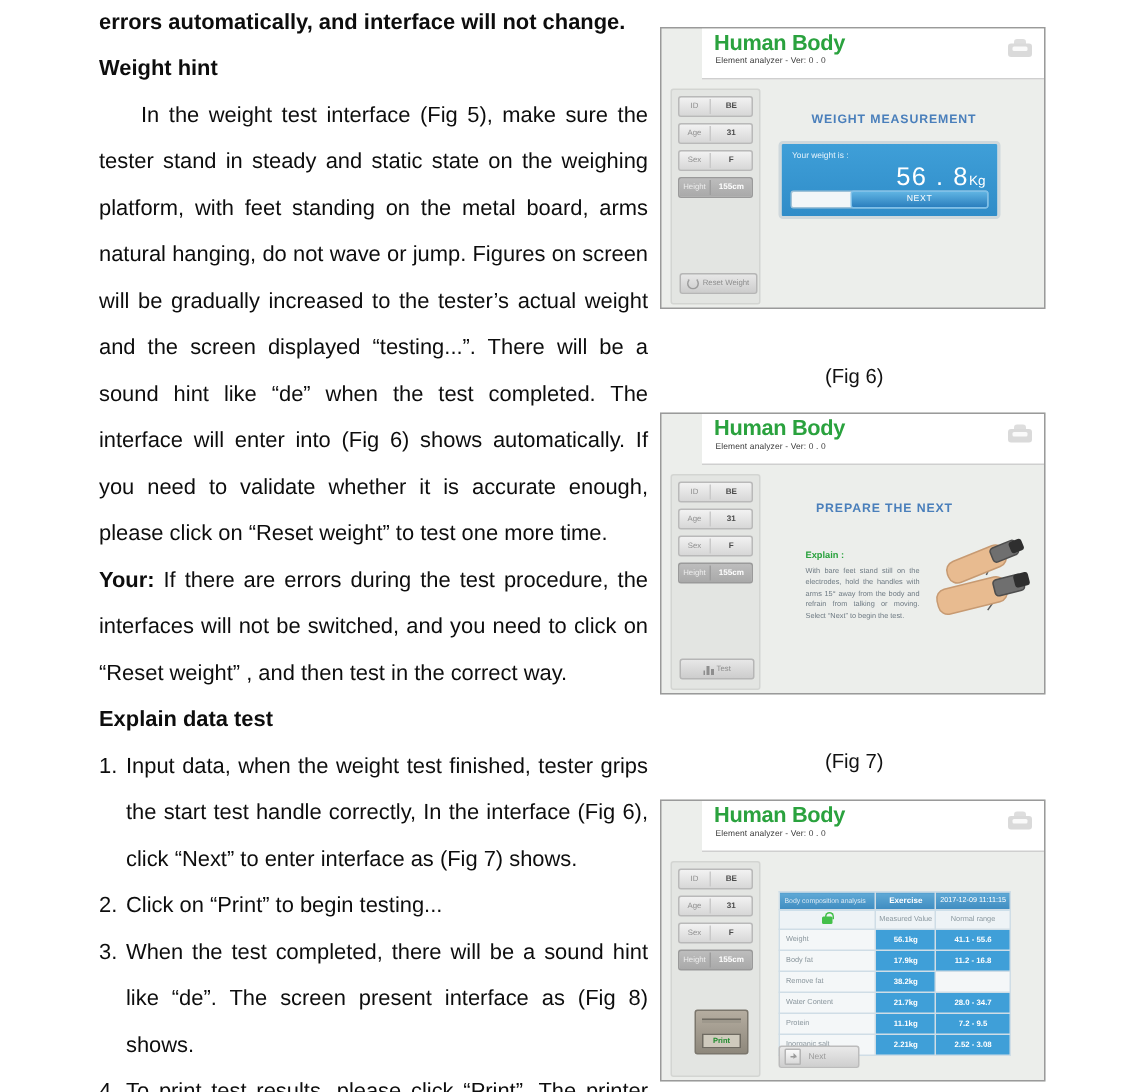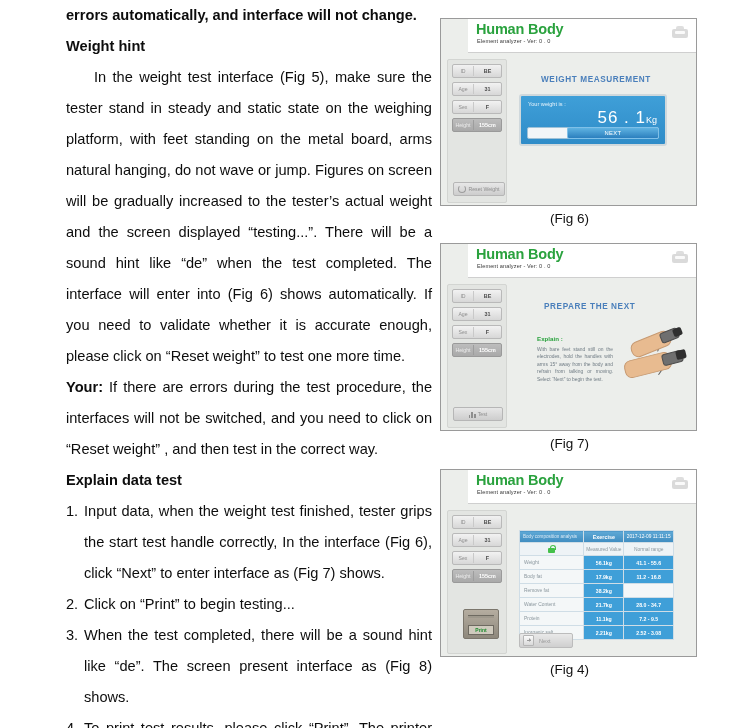--- a/index.html
+++ b/index.html
@@ -40,20 +40,21 @@
 
   
   .fig-col{ position:absolute; left:440px; top:0; width:300px; }
   .figure{ position:relative; width:259px; }
   .fig-caption{
     width:259px;
     text-align:center;
     font-size:13.5px;
     color:#111;
     padding-top:5px;
+    margin-top:32px;
   }
   .screen{
     width:257px;
     border:1px solid #9a9a9a;
     background:#eceeeb;
     box-sizing:border-box;
     position:relative;
     overflow:hidden;
   }
   .scr-head{
@@ -391,21 +392,21 @@
               <span class="reset-ico"></span>
               <span>Reset Weight</span>
             </div>
           </div>
 
           <div class="scr-title" style="left:100px;top:22px;">WEIGHT MEASUREMENT</div>
 
           <div class="weight-box">
             <div class="weight-label">Your weight is :</div>
             <div class="weight-value">
-              <span>56 . 1</span><span class="unit">Kg</span>
+              <span>56 . 8</span><span class="unit">Kg</span>
             </div>
             <div class="weight-bar">
               <div class="next-pill">NEXT</div>
             </div>
           </div>
         </div>
       </div>
       <div class="fig-caption">(Fig 6)</div>
     </div>
 

